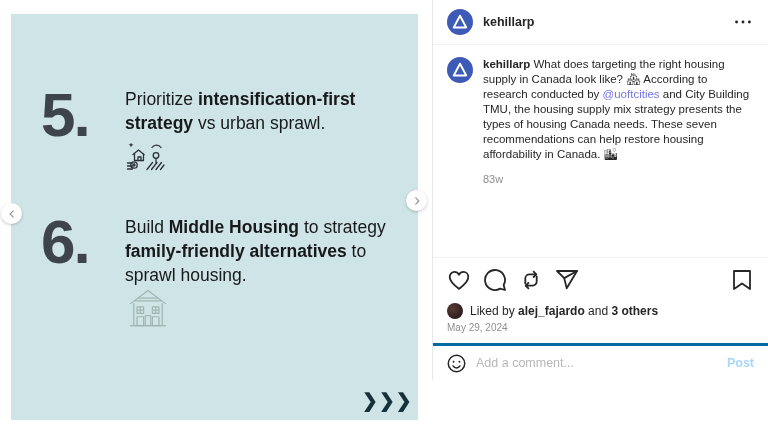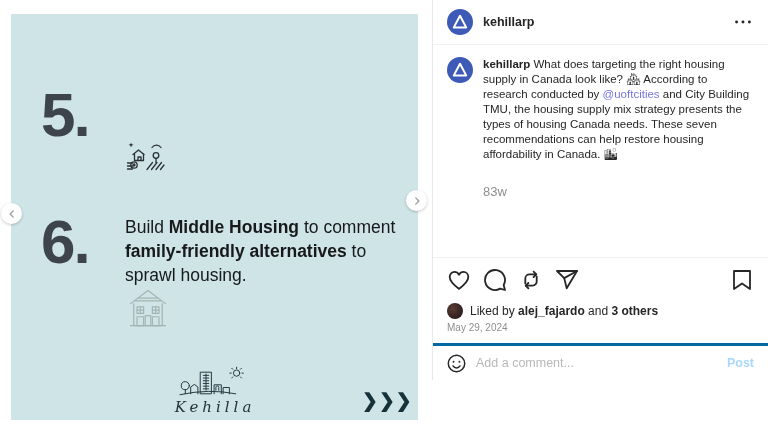--- a/index.html
+++ b/index.html
@@ -42,21 +42,21 @@
   .avatar26 { width: 26px; height: 26px; flex: none; display: block; cursor: pointer; }
   .uname { font-weight: bold; font-size: 12.5px; color: var(--text-dark, #262626); margin-left: 10px; cursor: pointer; }
   .sp { flex: 1; }
   .dots-icon { width: 22px; height: 22px; cursor: pointer; display: block; }
 
   .p-caption { padding: 12px 14px 0; display: flex; align-items: flex-start; }
   .cap-col { margin-left: 10px; font-size: 11.5px; line-height: 15px; color: var(--text-dark, #262626); min-width: 0; }
   .cap-col .u { font-weight: bold; cursor: pointer; }
   .link { color: var(--link-color, #7577de); text-decoration: none; cursor: pointer; }
   .tags { margin-top: 15px; color: var(--link-color, #7577de); cursor: pointer; }
-  .age { margin-top: 22px; font-size: 13px; color: var(--muted, #8e8e8e); }
+  .age { margin-top: 10px; font-size: 11px; color: var(--muted, #8e8e8e); }
 
   .p-bottom { margin-top: auto; }
   .p-actions { border-top: 1px solid #f1f1f1; display: flex; align-items: center; padding: 8px 12px 5px; }
   .abtn { padding: 2px; margin-right: 8px; cursor: pointer; background: none; border: none; }
   .abtn svg { display: block; width: 24px; height: 24px; }
   .save-btn { margin-left: auto; margin-right: 0; }
 
   .p-liked { display: flex; align-items: center; padding: 4px 14px 0; font-size: 12px; color: var(--text-dark, #262626); }
   .mini-av { width: 16px; height: 16px; border-radius: 50%; background: radial-gradient(circle at 35% 35%, #5a3b33, #1d1215); margin-right: 7px; flex: none; cursor: pointer; }
   .bold { font-weight: bold; cursor: pointer; }
@@ -72,68 +72,52 @@
 </style>
 </head>
 <body>
 
 <div class="screen">
 
   <div class="left">
     <div class="card">
 
       <div class="num num5">5.</div>
+      <div class="itext t5"><span>Prioritize </span><b>intensification-first strategy</b><span> vs urban sprawl.</span></div>
 
       <svg class="farm-icon" viewBox="0 0 40 32" fill="none" stroke="#2a3138" stroke-width="1.3" stroke-linecap="round" stroke-linejoin="round">
         <path d="M27 8a5.5 5.5 0 0 1 9 0"></path>
         <path d="M6 3.2l.8 1.6 1.8.4-1.7.8L6 7.8l-.7-1.8L3.5 5.2l1.8-.4z" fill="#2a3138" stroke="none"></path>
         <path d="M8 15l5.5-4.5L19 15"></path>
         <path d="M9.5 14.6V21h9v-6.4"></path>
         <path d="M13 21v-3.5h3V21"></path>
         <circle cx="9" cy="25.5" r="3.2"></circle>
         <circle cx="9" cy="25.5" r="1"></circle>
         <circle cx="31" cy="16" r="2.8"></circle>
         <path d="M31 19v4"></path>
         <path d="M22 30l5.5-7M26.5 30l5.5-7M31 30l5.5-7M35.5 30l3.5-4.5"></path>
         <path d="M2.5 23.5h5M2.5 26.5h5M2.5 29.5h5"></path>
       </svg>
 
       <div class="num num6">6.</div>
-      <div class="itext t6"><span>Build </span><b>Middle Housing</b><span> to comment </span><b>family-friendly alternatives</b><span> to sprawl housing.</span></div>
+      <div class="itext t6"><span>Build </span><b>Middle Housing</b><span> to strategy </span><b>family-friendly alternatives</b><span> to sprawl housing.</span></div>
 
       <svg class="house-icon" viewBox="0 0 42 42" fill="none" stroke="#a3b5b3" stroke-width="1.1" stroke-linecap="round" stroke-linejoin="round">
         <path d="M5 17L21 5l16 12"></path>
         <path d="M8 17v20h26V17"></path>
         <path d="M5 37h32"></path>
         <path d="M12 12h18M9 14.5h24"></path>
         <rect x="11" y="20" width="6" height="6"></rect>
         <rect x="25" y="20" width="6" height="6"></rect>
         <rect x="11" y="29" width="6" height="8"></rect>
         <rect x="25" y="29" width="6" height="8"></rect>
         <path d="M14 20v6M11 23h6M28 20v6M25 23h6"></path>
         <path d="M18.5 37v-9h5v9"></path>
       </svg>
 
-      <div class="logo">
-        <svg viewBox="0 0 80 40" fill="none" stroke="#233840" stroke-width="1.1" stroke-linecap="round" stroke-linejoin="round">
-          <circle cx="7" cy="23" r="4.5"></circle>
-          <path d="M7 27.5v4.5"></path>
-          <path d="M13 32v-7.5l4-3 4 3V32"></path>
-          <rect x="24" y="8" width="12" height="24"></rect>
-          <path d="M27 11.5h6M27 14.5h6M27 17.5h6M27 20.5h6M27 23.5h6M27 26.5h6"></path>
-          <path d="M30 10v18"></path>
-          <path d="M39 32V22h8v10"></path>
-          <path d="M41 28v-3.2a1.6 1.6 0 0 1 3.2 0V28"></path>
-          <path d="M49 32v-7h7v7"></path>
-          <path d="M1 33q32-7 62-1"></path>
-          <circle cx="64" cy="9" r="3.5"></circle>
-          <path d="M64 2.5v1.5M70 9h1.5M58 9h-1.5M68.3 4.7l1.1-1.1M59.7 4.7l-1.1-1.1M68.3 13.3l1.1 1.1M59.7 13.3l-1.1 1.1"></path>
-        </svg>
-        <div class="wordmark">Kehilla</div>
-      </div>
 
       <div class="arrows">❯❯❯</div>
     </div>
 
     <div class="navbtn prev">
       <svg viewBox="0 0 16 16" fill="none" stroke="#9a9a9a" stroke-width="2" stroke-linecap="round" stroke-linejoin="round">
           <path d="M10 3L5 8l5 5"></path>
         </svg>
     </div>
     <div class="navbtn next">

